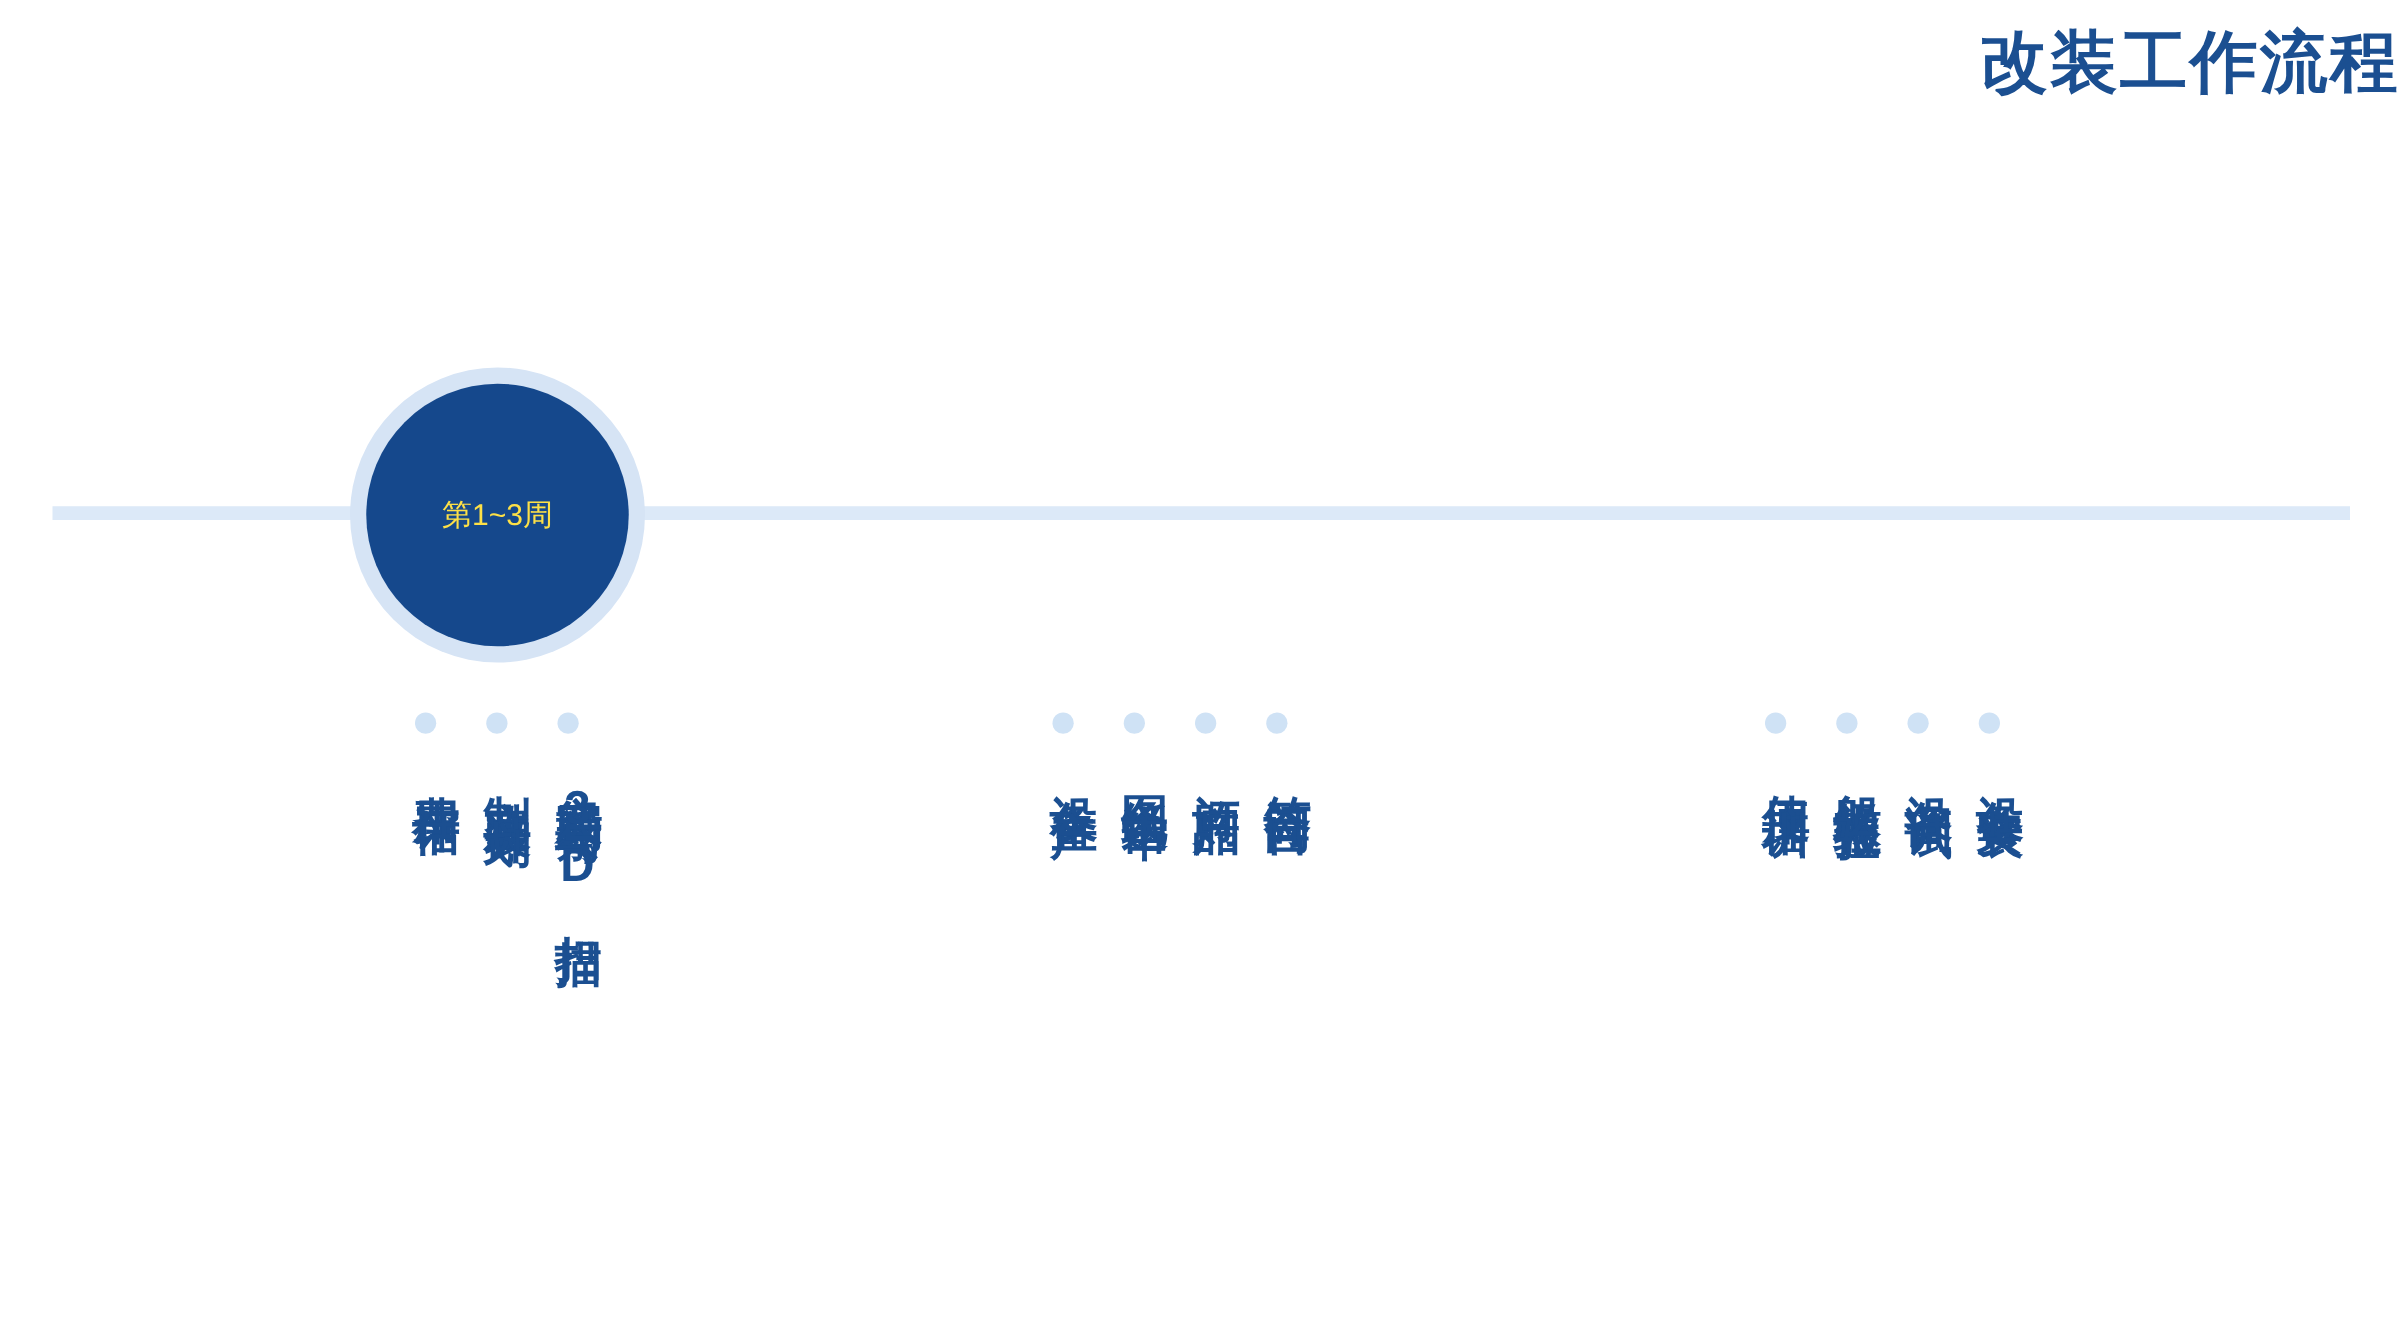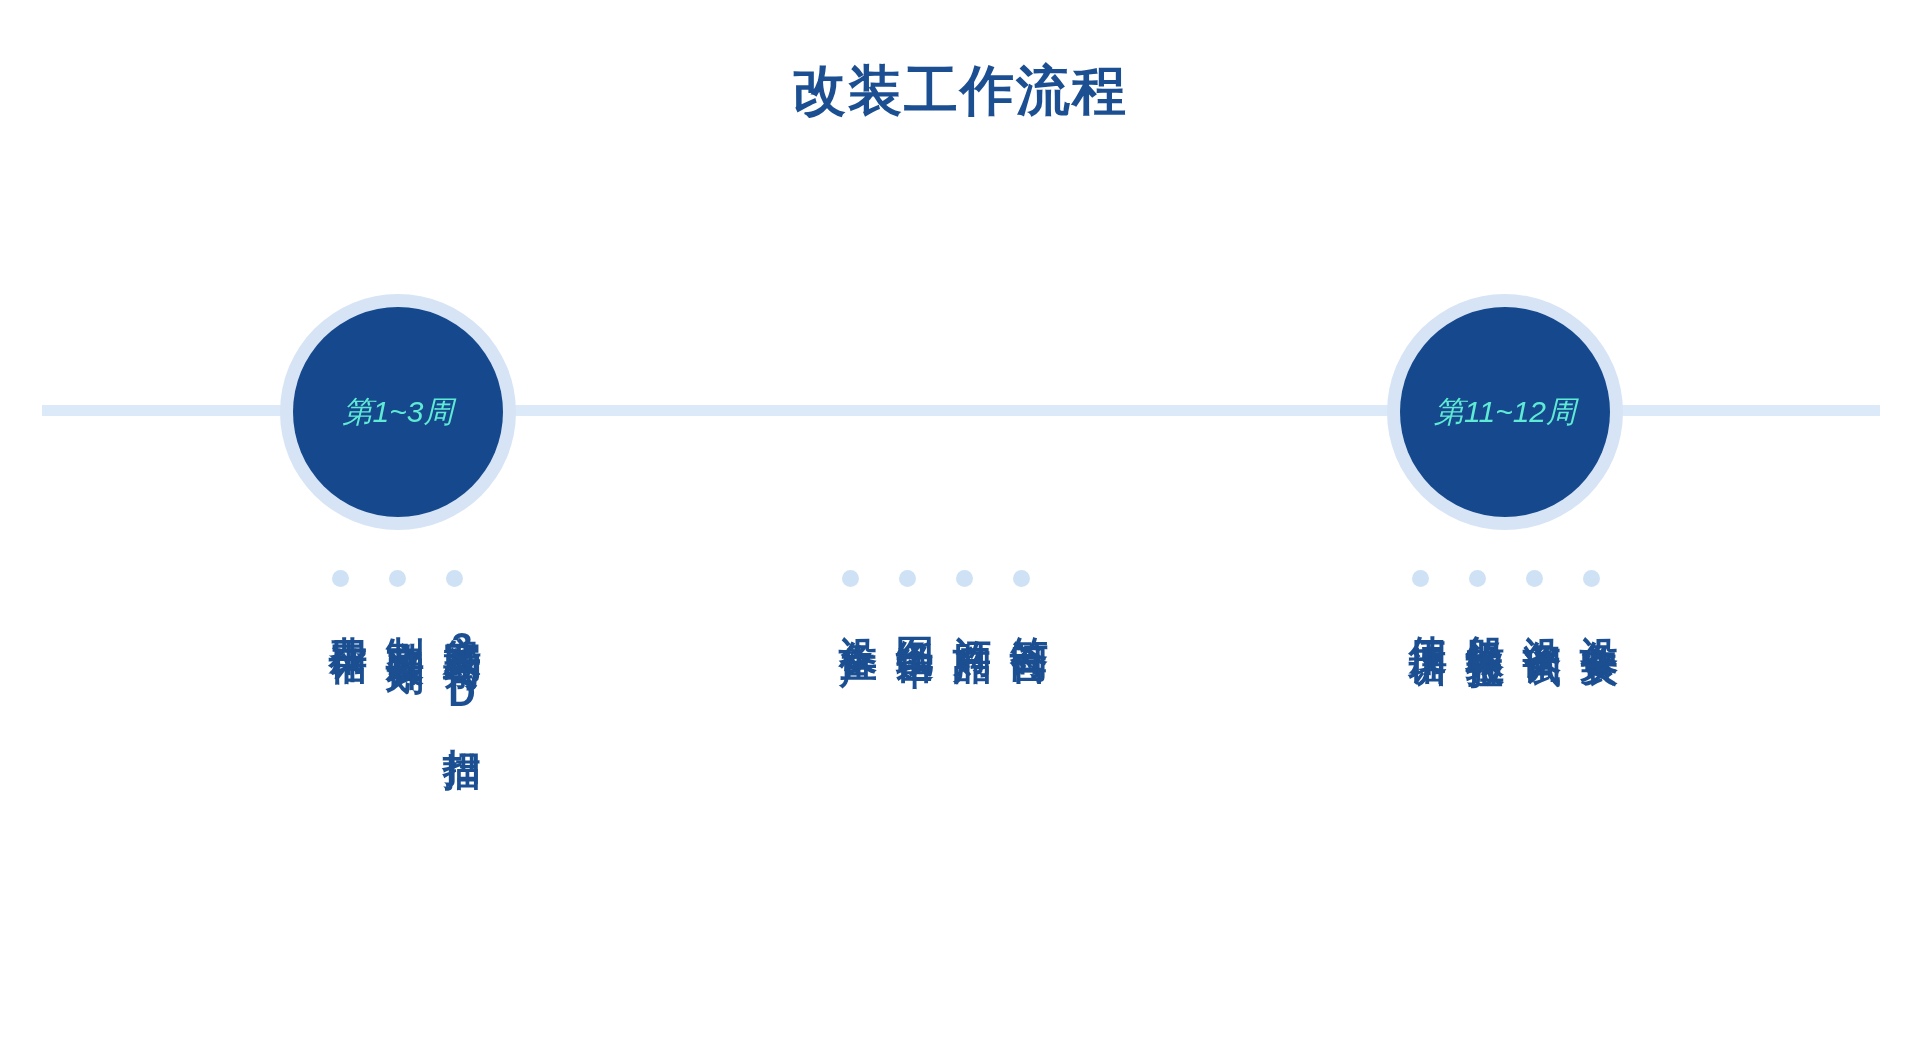--- a/index.html
+++ b/index.html
@@ -5,48 +5,47 @@
   html,body{margin:0;padding:0;}
   body{
     width:1920px;height:1056px;background:#ffffff;
     font-family:"Liberation Sans","DejaVu Sans",sans-serif;
     overflow:hidden;position:relative;
   }
   #stage{position:absolute;inset:0;}
 
   .title{
     position:absolute;top:22px;left:0;width:1920px;
-    text-align:center;
+    text-align:right;
     font-size:54px;line-height:1.05;
     font-weight:700;
     letter-spacing:2px;
     color:#1b4f91;
     white-space:nowrap;
-    margin-top:40px;
   }
 
   .axis-line{
     position:absolute;
     left:42px;top:405px;width:1838px;height:11px;
     background:#dce9f8;
   }
 
   .stage-node{position:absolute;top:294px;width:236px;height:236px;}
   .ring{
     position:absolute;left:0;top:0;width:236px;height:236px;
     border-radius:50%;background:#d6e4f5;
   }
   .disc{
     position:absolute;left:13px;top:13px;width:210px;height:210px;
     border-radius:50%;background:#15488c;
     display:flex;align-items:center;justify-content:center;
   }
   .disc-label{
-    color:#5eead4;font-size:30px;font-weight:400;
-    letter-spacing:0px;white-space:nowrap;font-style:italic;
+    color:#fde047;font-size:24px;font-weight:400;
+    letter-spacing:0px;white-space:nowrap;
   }
 
   .task-block{position:absolute;top:570px;}
   .dots-row{
     position:absolute;top:0;left:0;
     display:flex;flex-direction:row-reverse;
   }
   .dot{
     width:17px;height:17px;border-radius:50%;
     background:#cfe2f5;margin:0 20px;
@@ -107,26 +106,20 @@
       <span class="dot"></span>
     </div>
     <div class="cols">
       <div class="vcol">签订合同</div>
       <div class="vcol">订购产品</div>
       <div class="vcol">图纸送审</div>
       <div class="vcol">设备生产</div>
     </div>
   </div>
 
-  <div class="stage-node" style="left:1387px;">
-    <div class="ring"></div>
-    <div class="disc">
-      <span class="disc-label">第11~12周</span>
-    </div>
-  </div>
 
   <div class="task-block" style="left:1392px;">
     <div class="dots-row">
       <span class="dot"></span>
       <span class="dot"></span>
       <span class="dot"></span>
       <span class="dot"></span>
     </div>
     <div class="cols">
       <div class="vcol">设备安装</div>

